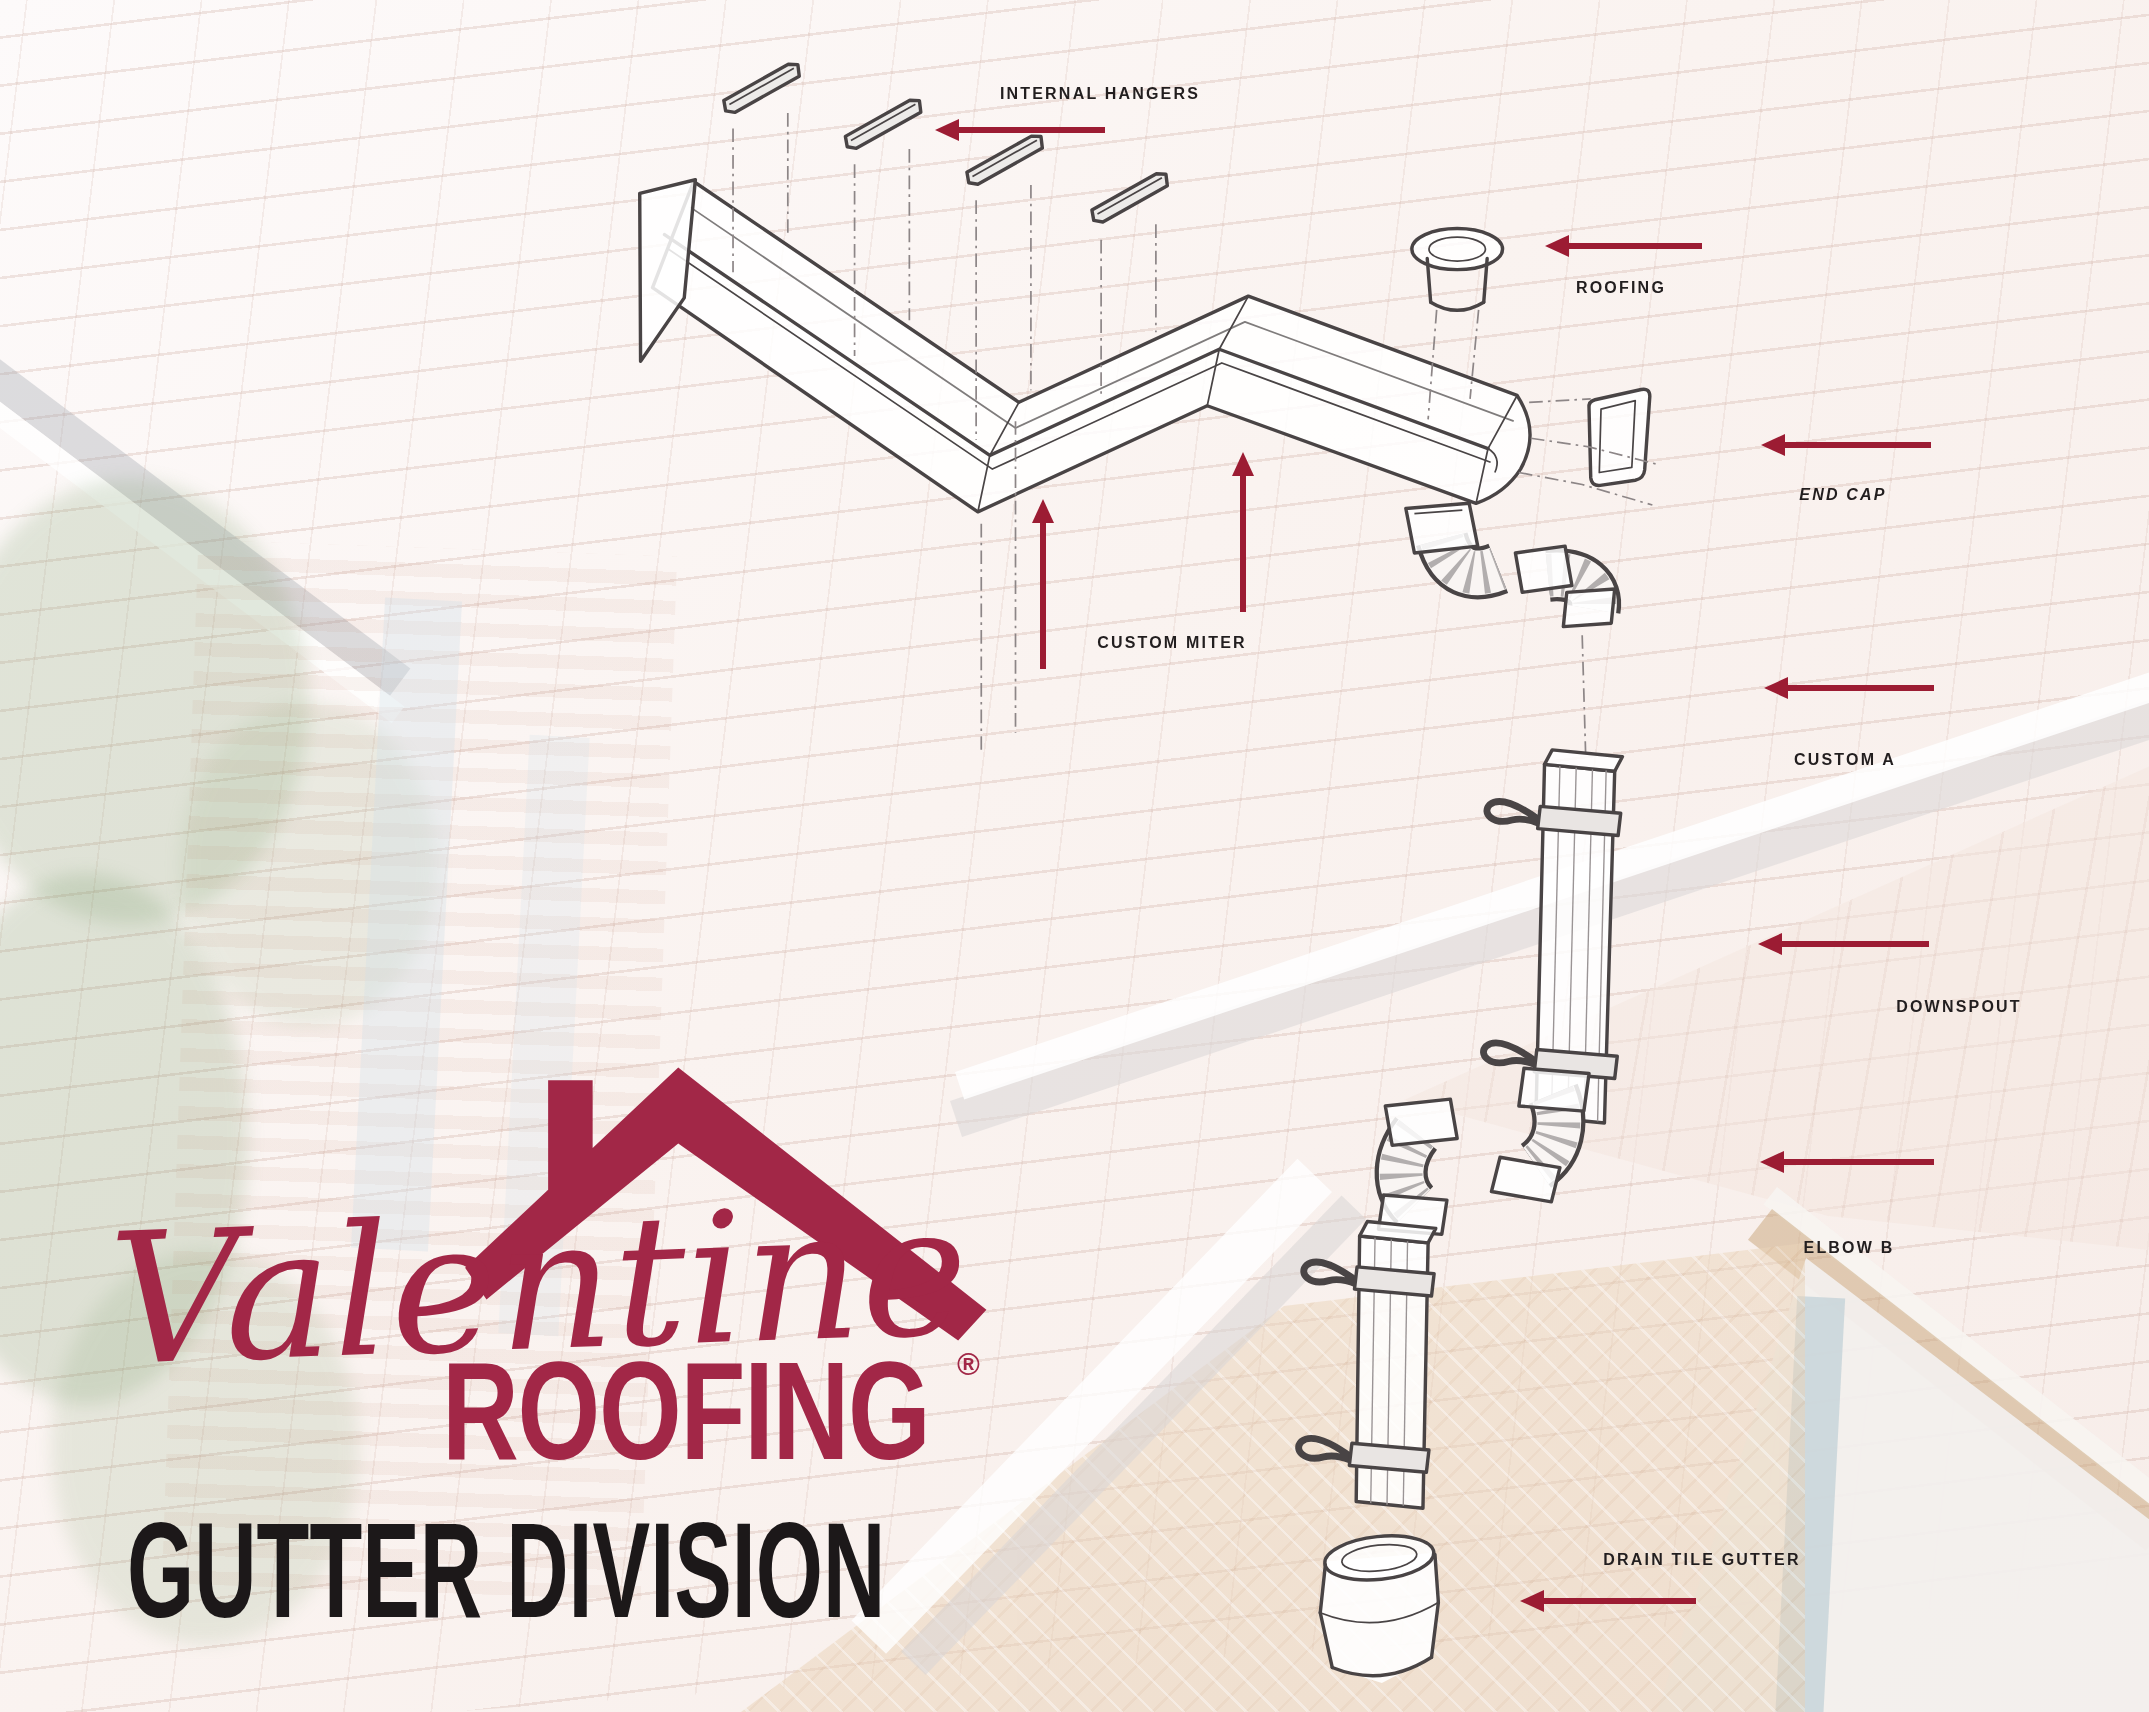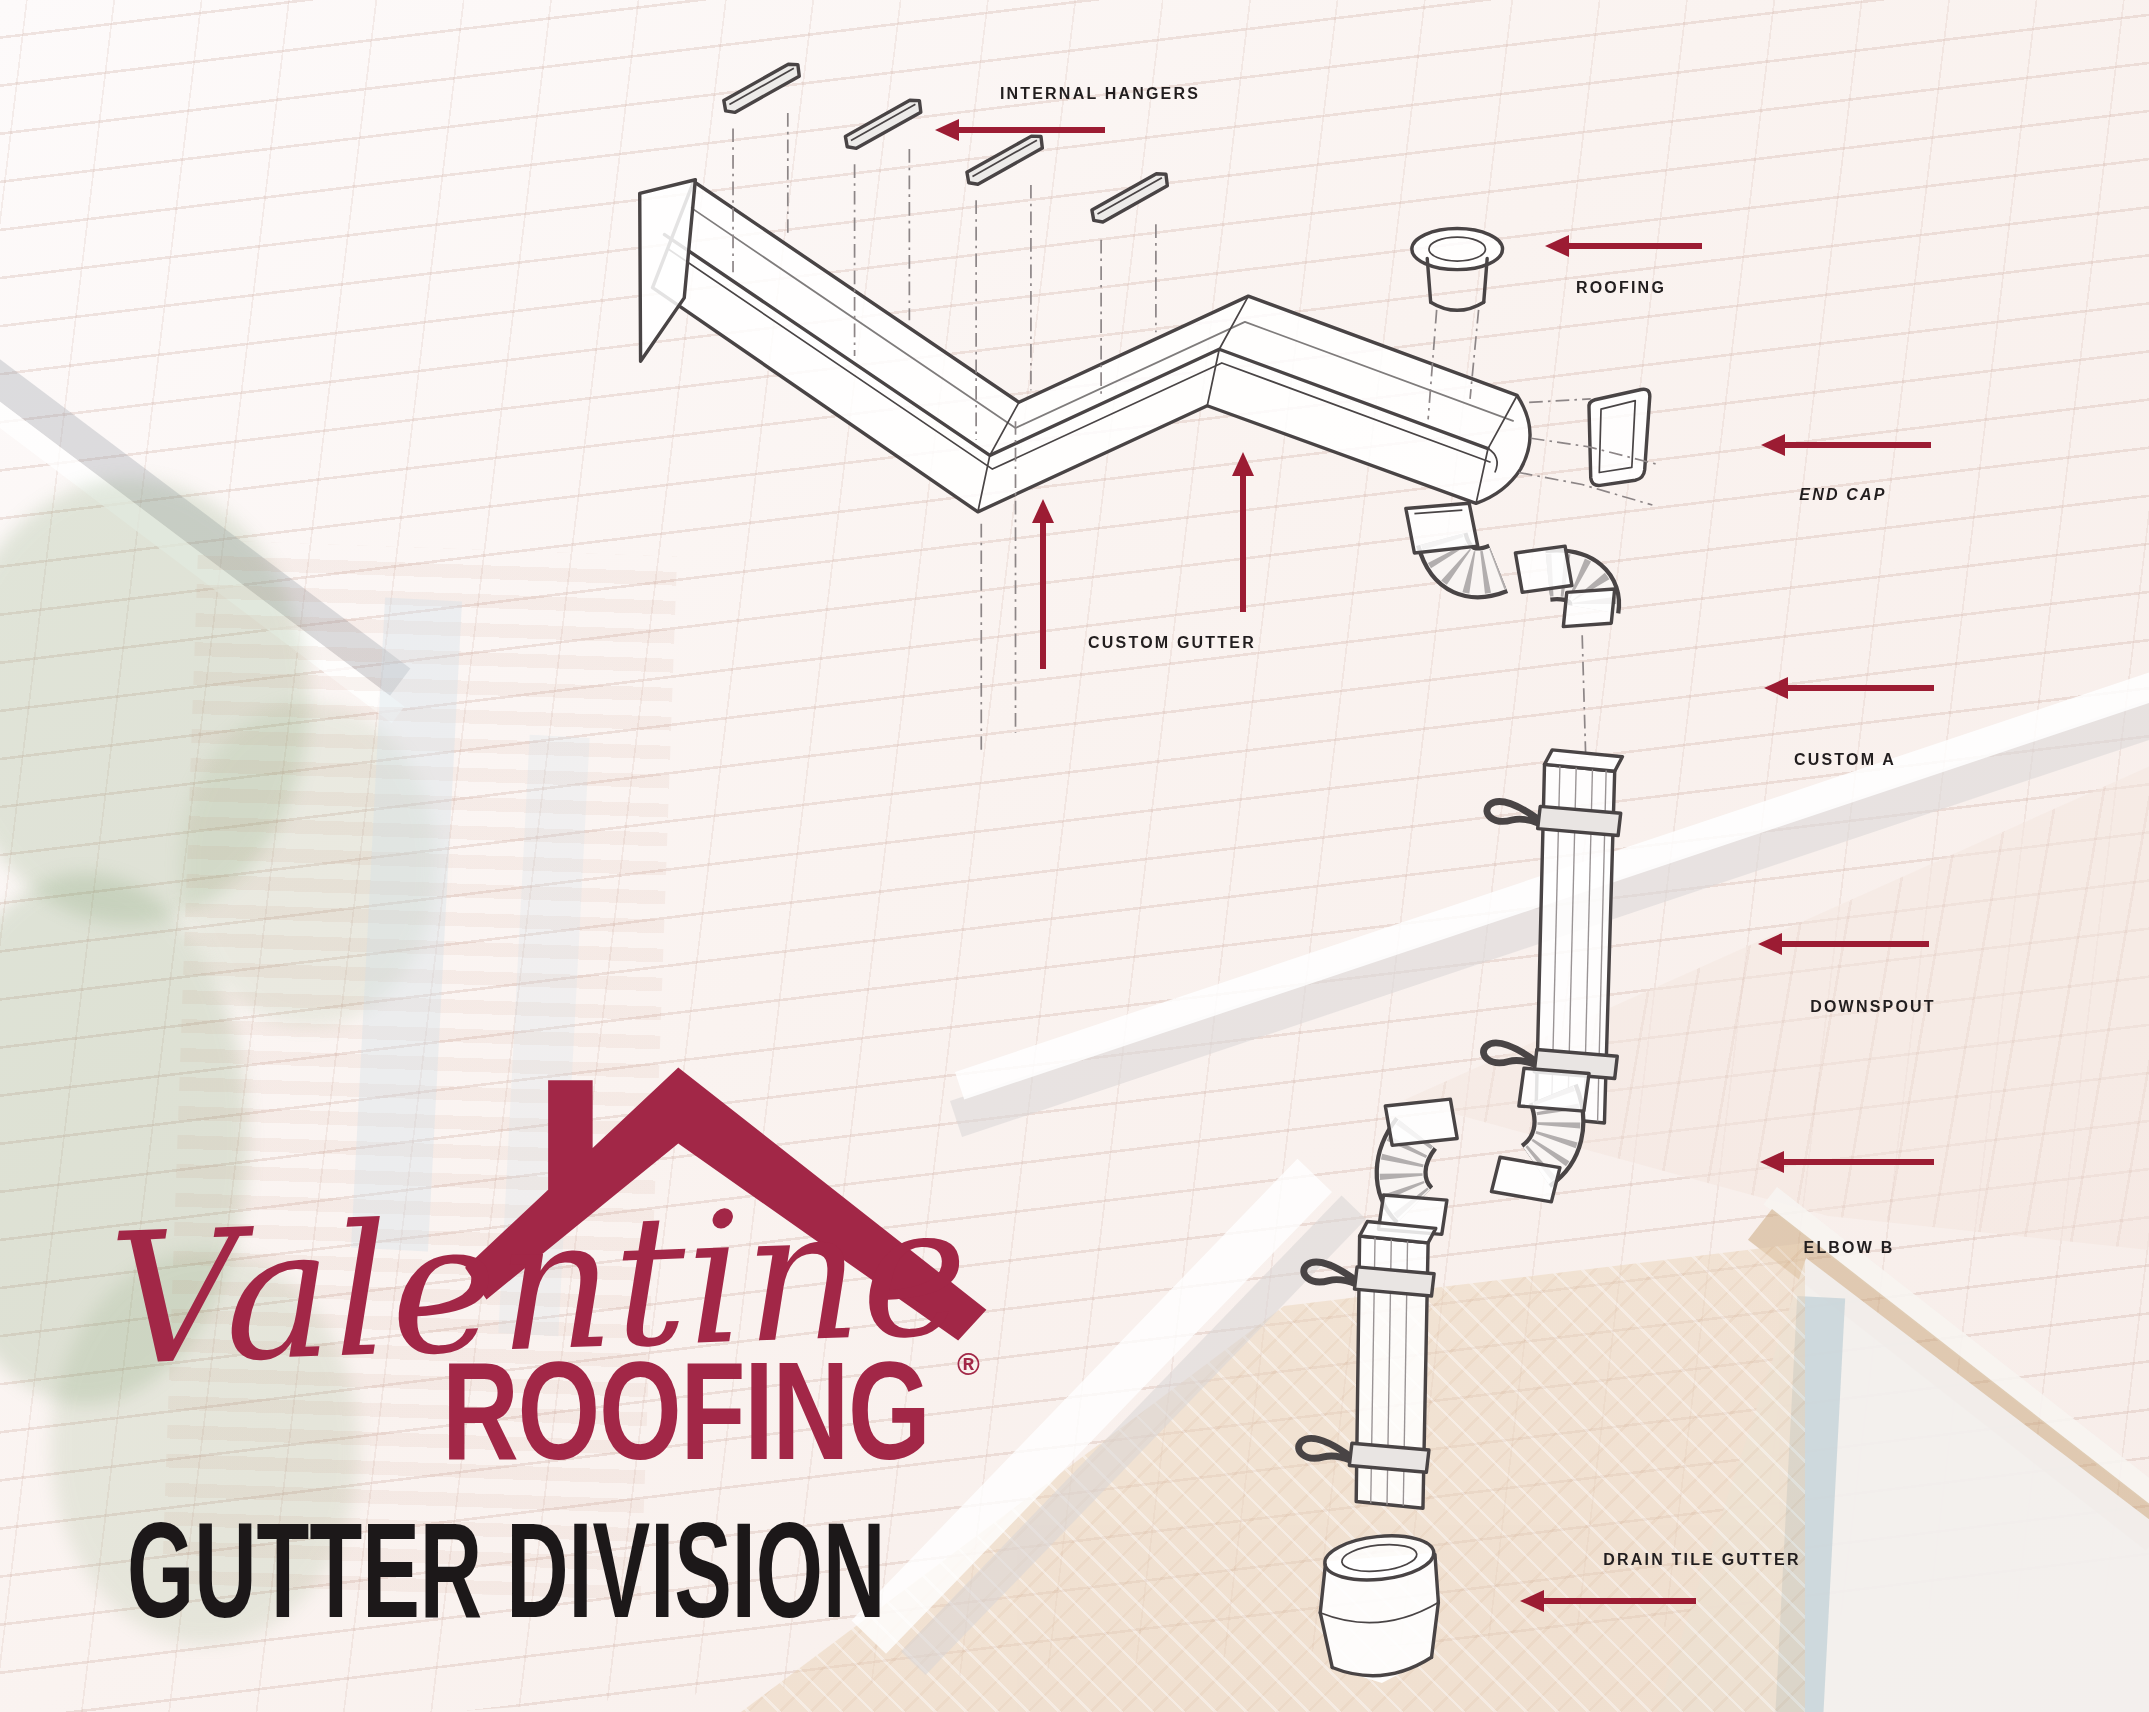--- a/index.html
+++ b/index.html
@@ -279,33 +279,33 @@
   <div class="lbl" style="left:1843px;top:495px;font-style:italic;">END CAP</div>
 
   <div class="arr-u" style="left:1032px;top:499px;height:170px;">
       <span class="head"></span>
       <span class="shaft"></span>
     </div>
   <div class="arr-u" style="left:1232px;top:452px;height:160px;">
       <span class="head"></span>
       <span class="shaft"></span>
     </div>
-  <div class="lbl" style="left:1172px;top:643px;">CUSTOM GUTTER</div>
+  <div class="lbl" style="left:1172px;top:643px;">CUSTOM MITER</div>
 
   <div class="arr-l" style="left:1764px;top:677px;width:170px;">
       <span class="head"></span>
       <span class="shaft"></span>
     </div>
   <div class="lbl" style="left:1845px;top:760px;">CUSTOM A</div>
 
   <div class="arr-l" style="left:1758px;top:933px;width:171px;">
       <span class="head"></span>
       <span class="shaft"></span>
     </div>
-  <div class="lbl" style="left:1873px;top:1007px;">DOWNSPOUT</div>
+  <div class="lbl" style="left:1959px;top:1007px;">DOWNSPOUT</div>
 
   <div class="arr-l" style="left:1760px;top:1151px;width:174px;">
       <span class="head"></span>
       <span class="shaft"></span>
     </div>
   <div class="lbl" style="left:1849px;top:1248px;">ELBOW B</div>
 
   <div class="lbl" style="left:1702px;top:1560px;">DRAIN TILE GUTTER</div>
   <div class="arr-l" style="left:1520px;top:1590px;width:176px;">
       <span class="head"></span>

